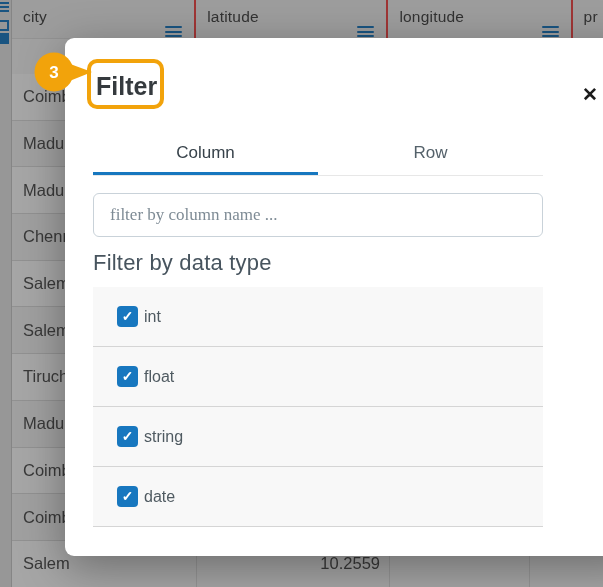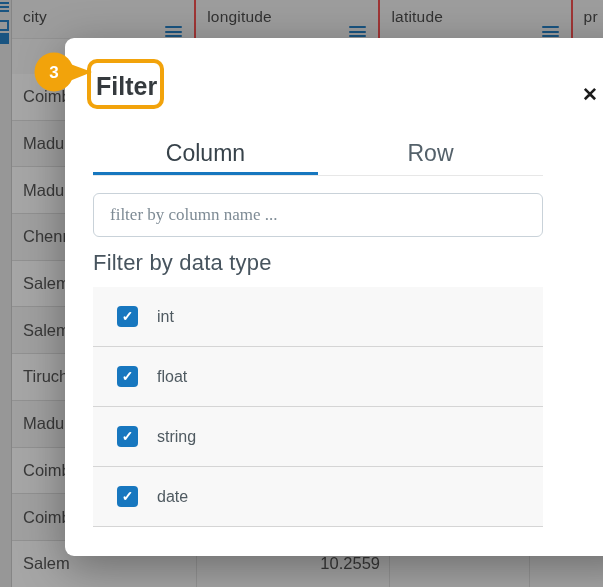--- a/index.html
+++ b/index.html
@@ -64,21 +64,21 @@
   .close-btn{
     position:absolute;right:42px;top:44px;width:26px;height:26px;border:none;background:none;
     font-size:19px;font-weight:700;color:#1b1b1b;cursor:pointer;line-height:26px;text-align:center;
     font-family:"Liberation Sans", sans-serif;
   }
   .tabbar{
     position:absolute;left:28px;top:95px;width:450px;height:43px;
     display:flex;border-bottom:1px solid #e7e7e7;
   }
   .tab{
-    width:50%;text-align:center;font-size:23px;color:#54616a;
+    width:50%;text-align:center;font-size:17px;color:#54616a;
     line-height:40px;border-bottom:3px solid transparent;cursor:pointer;
   }
   .tab.active{color:#37424a;border-bottom-color:var(--blue);}
   .filter-input{
     position:absolute;left:28px;top:155px;width:450px;height:44px;
     border:1px solid #c9d2d9;border-radius:6px;padding:0 16px;
     font-size:17px;color:#333;font-family:Liberation Serif, serif;outline:none;background:#fff;
   }
   .filter-input::placeholder{color:#7e8b95;}
   .dt-heading{
@@ -88,21 +88,21 @@
   .dt-row{
     height:60px;background:#f8f8f8;border-bottom:1px solid #d5d5d5;
     display:flex;align-items:center;padding-left:24px;cursor:pointer;
   }
   .checkbox{
     width:21px;height:21px;border-radius:4px;background:var(--blue);
     color:#fff;font-size:14px;font-weight:700;text-align:center;line-height:21px;
     flex:0 0 auto;
   }
   .checkbox::after{content:"\2713";}
-  .dt-label{margin-left:19px;font-size:16px;color:#4f5a61;}
+  .dt-label{margin-left:6px;font-size:16px;color:#4f5a61;}
   
   .hl-rect{
     position:absolute;left:87px;top:59px;width:77px;height:50px;
     border:4px solid var(--orange);border-radius:10px;z-index:40;pointer-events:none;
   }
   .badge{position:absolute;left:34px;top:52px;z-index:41;pointer-events:none;}
   .badge text{font-family:"Liberation Sans", sans-serif;font-size:17px;font-weight:700;fill:#ffffff;}
 </style>
 </head>
 <body>
@@ -113,30 +113,30 @@
     <div class="grid-header">
       <div class="header-band"></div>
     <div class="hcell c0">
           <div class="htext">city</div>
           <div class="menu-icon">
             <i></i>
             <i></i>
             <i></i>
           </div>
         </div>
+        <div class="hcell c1">
+          <div class="htext">latitude</div>
+          <div class="menu-icon">
+            <i></i>
+            <i></i>
+            <i></i>
+          </div>
+        </div>
         <div class="hcell c2">
           <div class="htext">longitude</div>
-          <div class="menu-icon">
-            <i></i>
-            <i></i>
-            <i></i>
-          </div>
-        </div>
-        <div class="hcell c1">
-          <div class="htext">latitude</div>
           <div class="menu-icon">
             <i></i>
             <i></i>
             <i></i>
           </div>
         </div>
         <div class="hcell c3">
           <div class="htext">pr</div>
         </div>
       </div>

